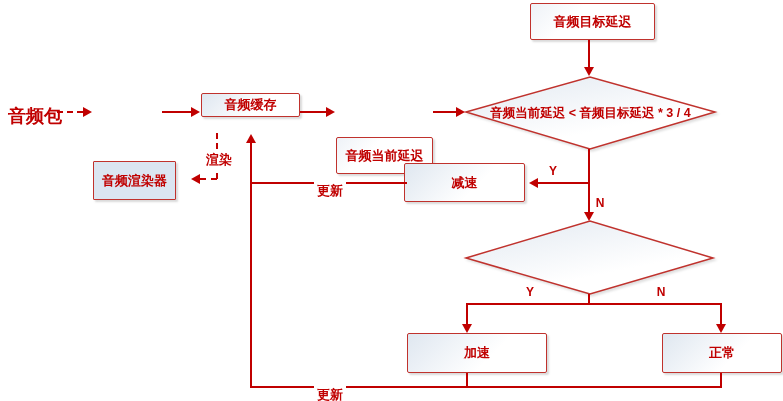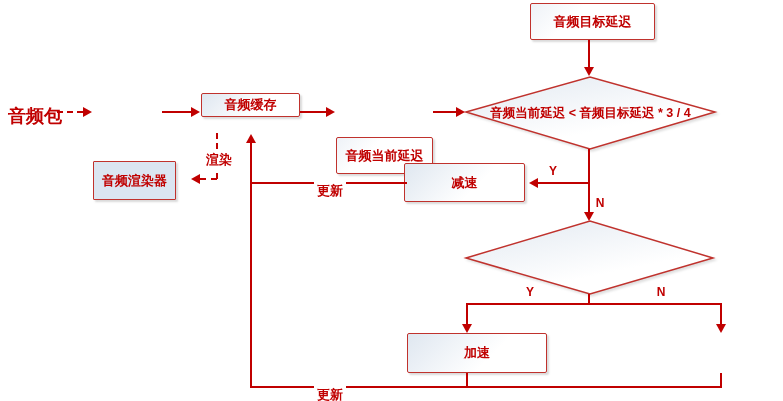--- a/index.html
+++ b/index.html
@@ -61,20 +61,21 @@
   <div class="node white" style="left:336px;top:93px;width:97px;height:37px;margin-top:44px;">音频当前延迟</div>
 
   <div class="node white" style="left:530px;top:3px;width:125px;height:37px;">音频目标延迟</div>
 
   <div class="node rect" style="left:404px;top:163px;width:121px;height:39px;">减速</div>
 
   <div class="node blue" style="left:93px;top:161px;width:83px;height:39px;">音频渲染器</div>
 
   <div class="node rect" style="left:407px;top:333px;width:140px;height:40px;">加速</div>
 
+  <div class="node rect" style="left:662px;top:333px;width:120px;height:40px;">正常</div>
 
   <svg class="diamond-svg" style="left:465px;top:76px;" width="251" height="74">
     <defs>
       <linearGradient id="dg1" x1="0" y1="0" x2="0.7" y2="1">
         <stop offset="0" stop-color="#e2e9f1"></stop>
           <stop offset="0.75" stop-color="#ffffff"></stop>
       </linearGradient>
     </defs>
     <polygon points="1,36 125,1 250,36 125,73" fill="url(#dg1)" stroke="#c0322d" stroke-width="1.5"></polygon>
   </svg>

